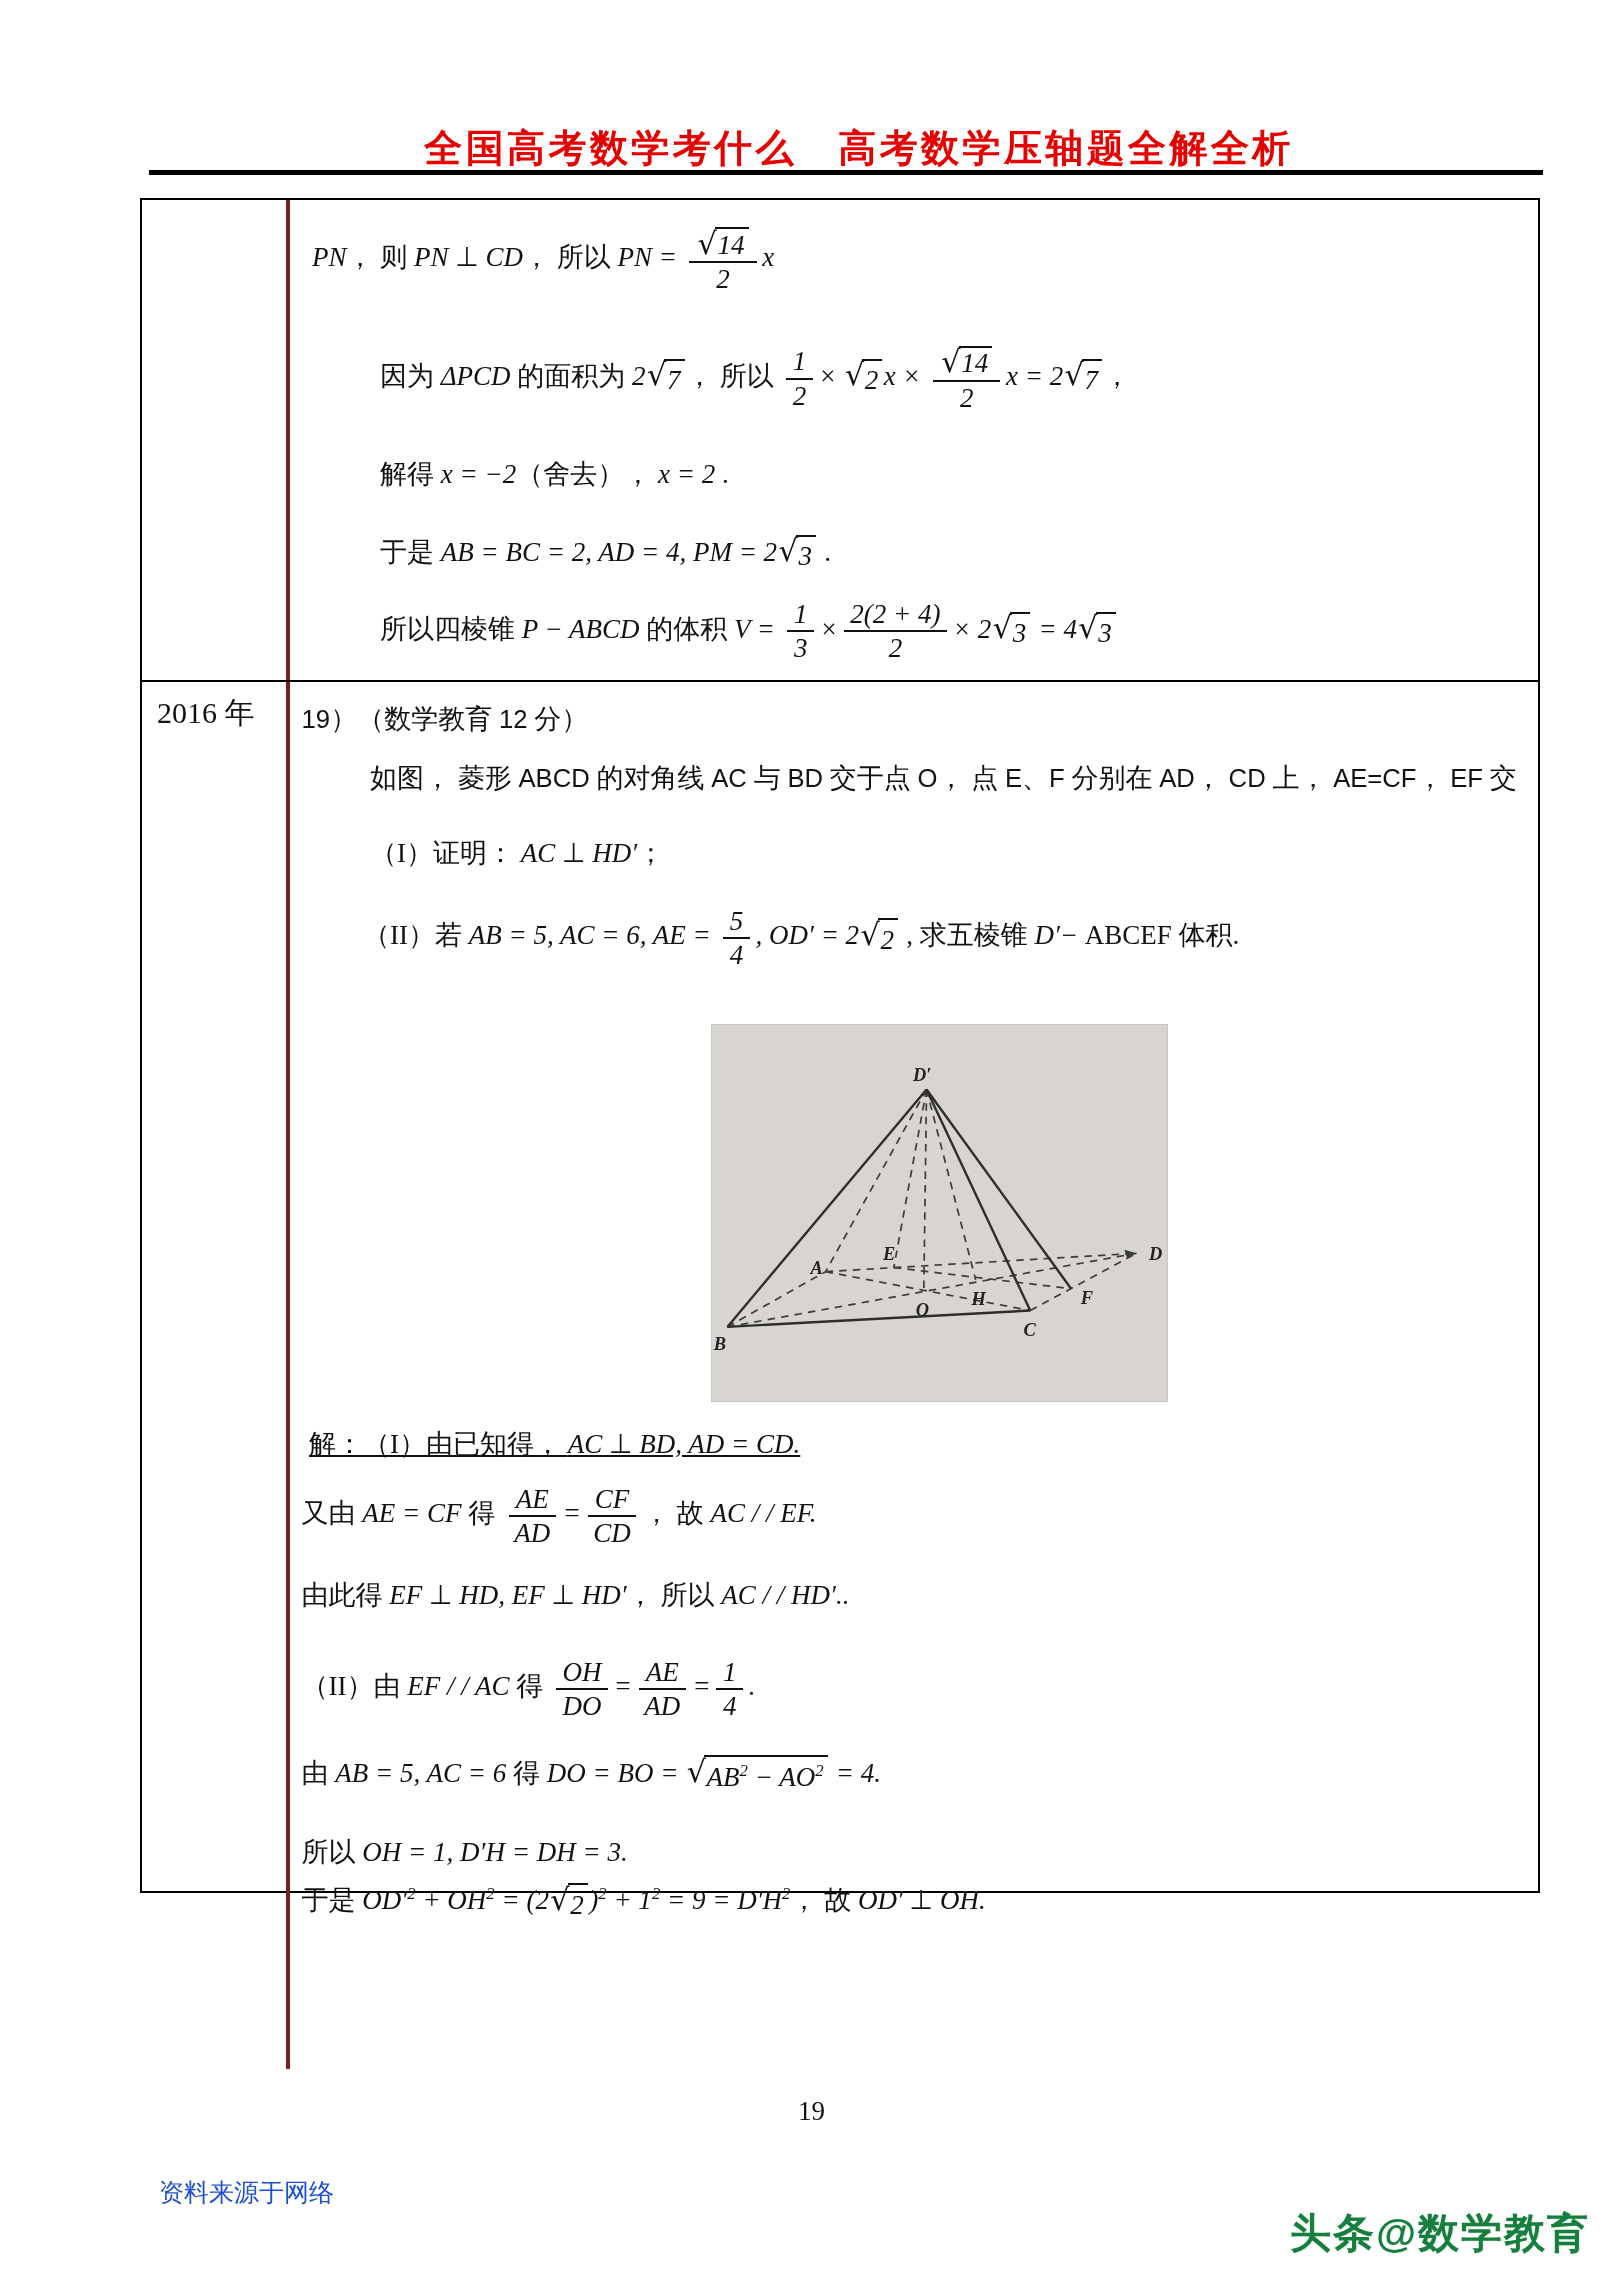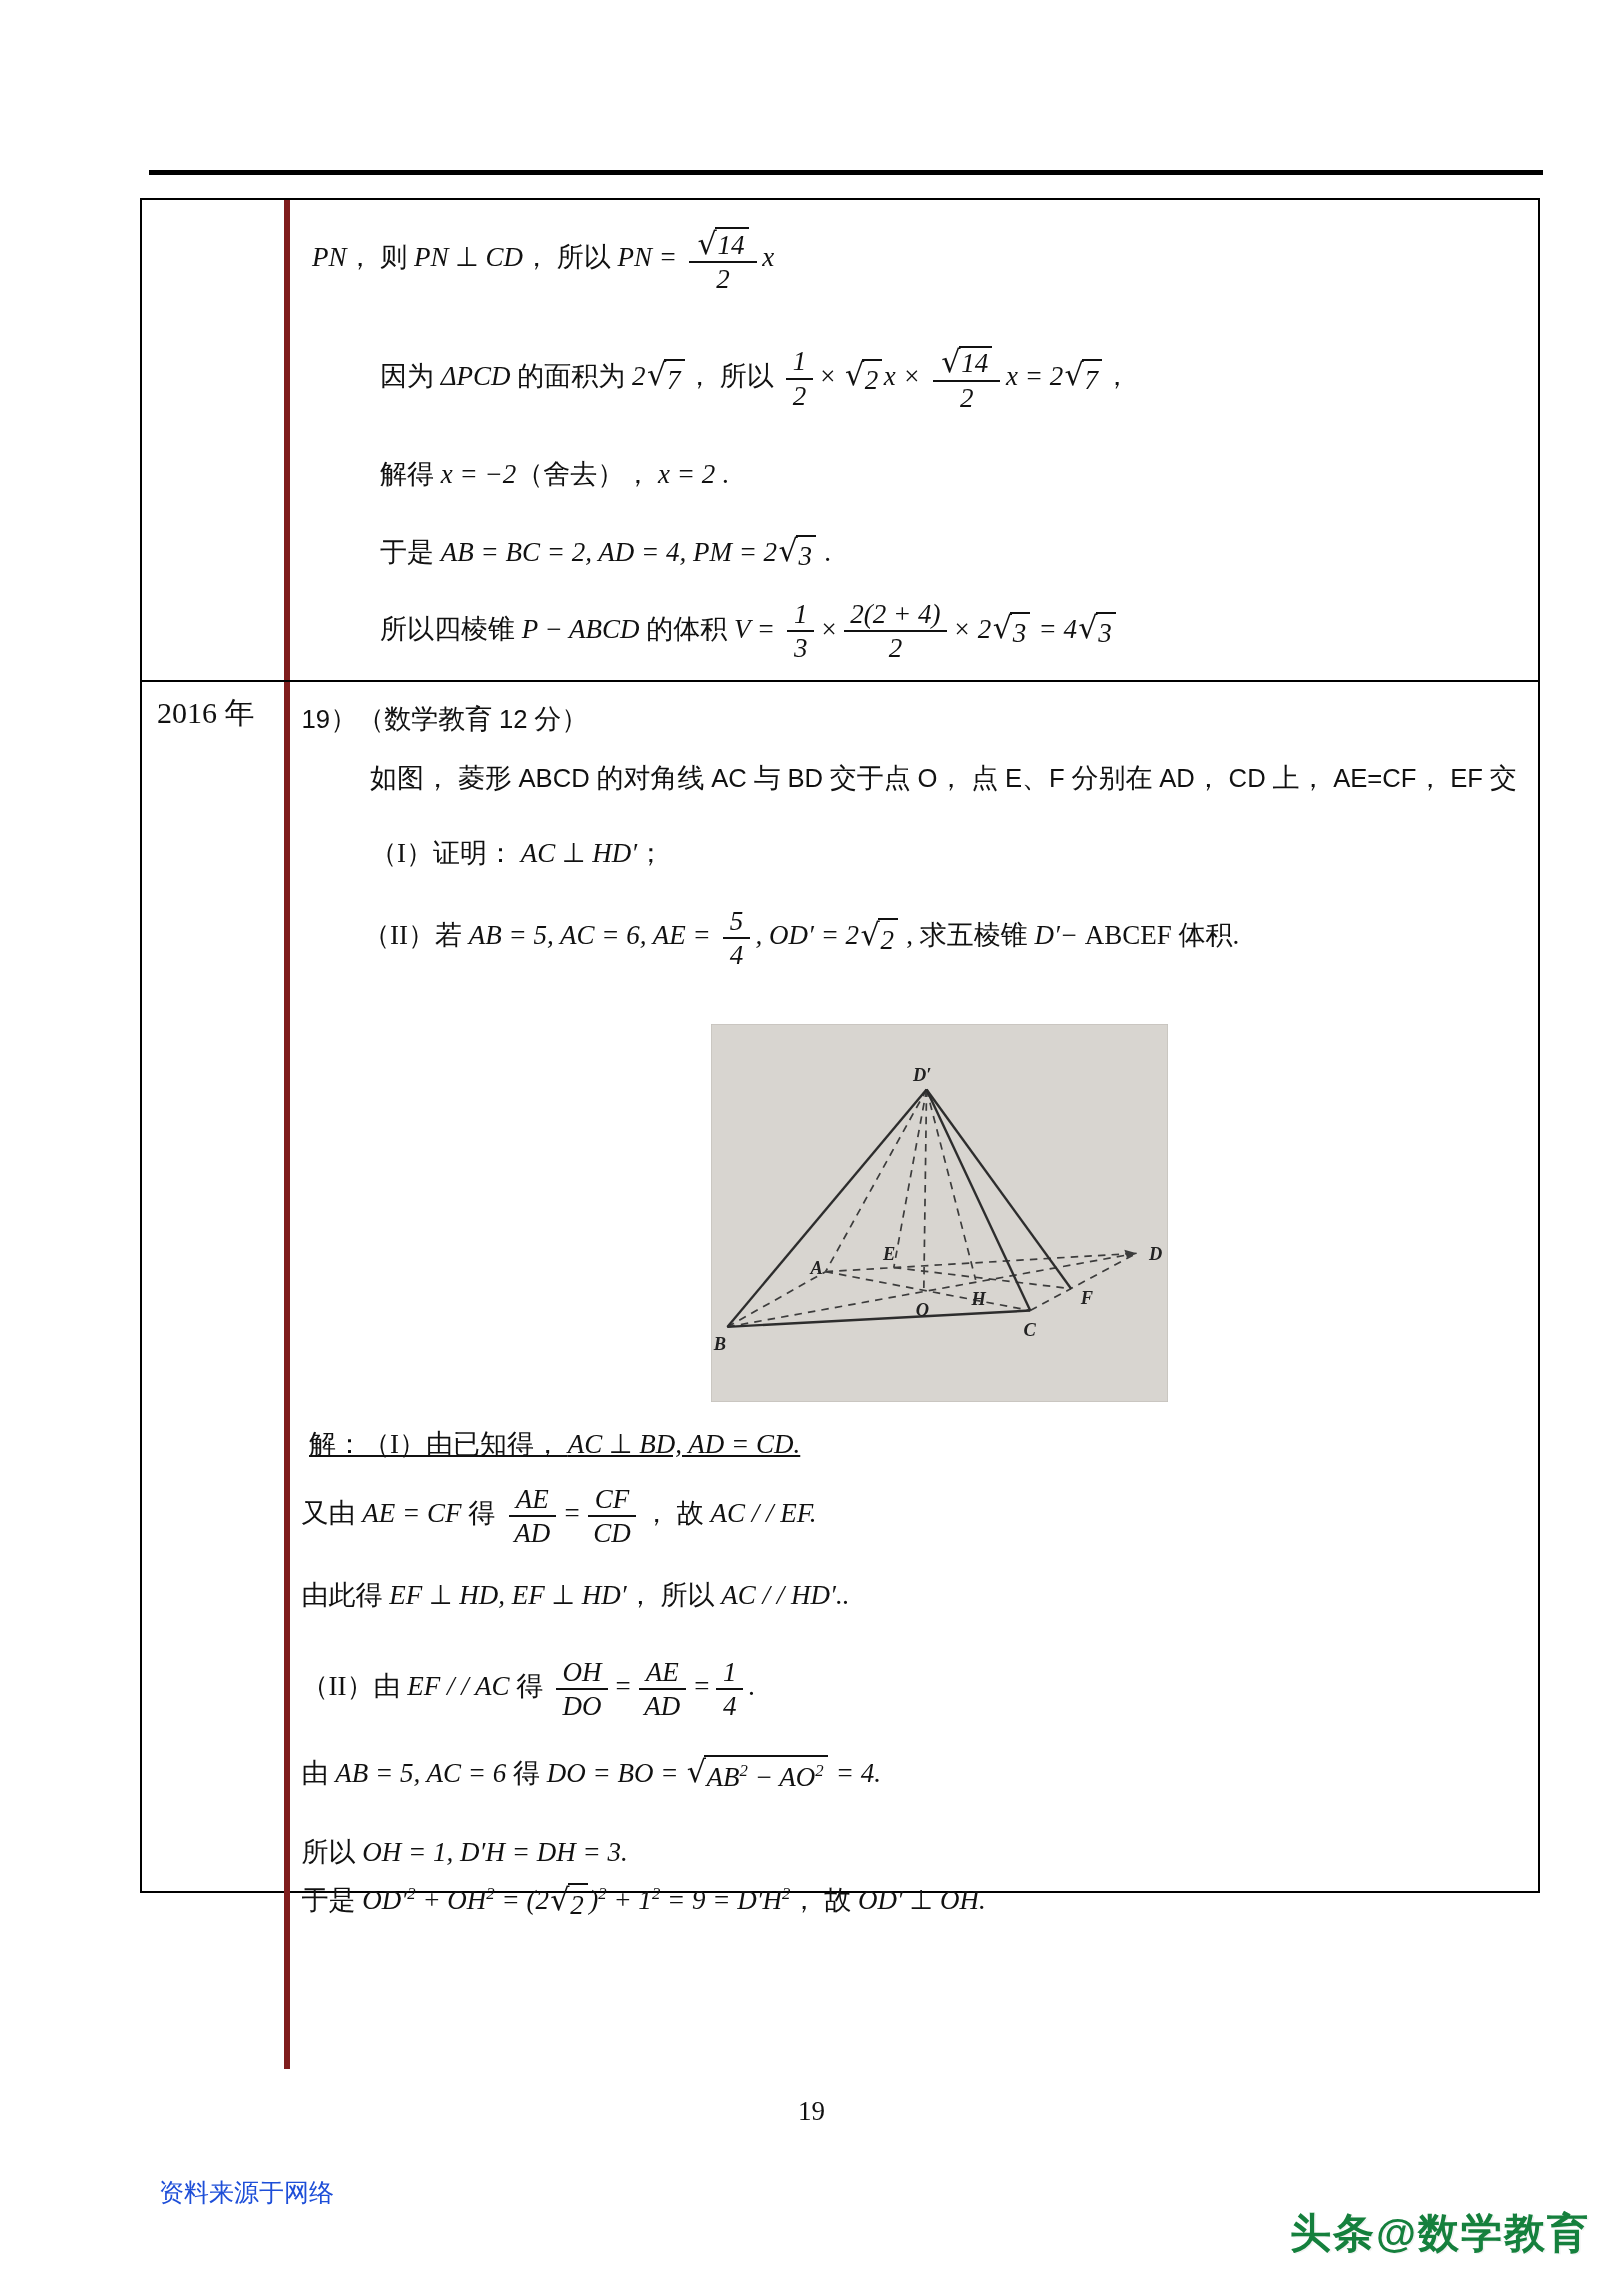--- a/index.html
+++ b/index.html
@@ -7,21 +7,21 @@
         font-family:"Liberation Serif","DejaVu Serif",serif;color:#111;}
   .title{position:absolute;top:123px;left:0;width:100%;text-align:center;
          font-size:38px;font-weight:bold;letter-spacing:3.4px;padding-left:0;}
   .title-inner{display:inline-block;margin-left:95px;}
   .hrule{position:absolute;top:170px;left:149px;width:1394px;height:4.8px;background:#000;}
   .gtable{position:absolute;top:198px;left:140px;width:1400px;height:1695px;
           border:2px solid #000;box-sizing:border-box;}
   .trow{display:flex;box-sizing:border-box;}
   .row1{height:482px;border-bottom:2px solid #000;}
   .row2{height:1387px;}
-  .cell-year{width:148px;flex:none;border-right:6px solid #7f1d1d;box-sizing:border-box;
+  .cell-year{width:148px;flex:none;border-right:4px solid #7f1d1d;box-sizing:border-box;
              font-size:30px;padding:11px 0 0 15px;}
   .cell-main{flex:1;overflow:hidden;box-sizing:border-box;}
   .line{white-space:pre;font-size:27px;line-height:1.35;}
   .c{font-family:"Liberation Serif","DejaVu Serif",serif;font-style:normal;}
   .m{font-family:"Liberation Serif","DejaVu Sans",serif;font-style:italic;}
   .a{font-family:"Liberation Sans","DejaVu Sans",sans-serif;font-size:0.95em;}
   sup.sup{font-size:0.62em;font-family:"Liberation Serif",serif;font-style:italic;}
   .frac{display:inline-flex;flex-direction:column;align-items:center;vertical-align:middle;
         margin:0 5.5px;text-align:center;line-height:1.05;}
   .frac .fn{padding:1.4px 6.8px 2px;border-bottom:2px solid #111;}
@@ -37,20 +37,23 @@
   .watermark{position:absolute;top:2206px;right:33px;font-size:41px;font-weight:900;
              font-family:"Liberation Sans","DejaVu Sans",sans-serif;color:#15803d;
              letter-spacing:2px;text-shadow:1.4px 1.4px 0 #f2f2f2;}
   .fig-label{font-family:"Liberation Serif",serif;font-style:italic;font-weight:bold;}
 </style>
 </head>
 <body>
 
 <div class="page">
 
+  <div class="title" style="color: rgb(230, 0, 0);">
+    <span class="title-inner">全国高考数学考什么　高考数学压轴题全解全析</span>
+  </div>
   <div class="hrule"></div>
 
   <div class="gtable">
     <div class="trow row1">
       <div class="cell-year"></div>
       <div class="cell-main" id="row1-lines">
           <div class="line" style="margin-top: 25px; margin-left: 22px;"><span class="m">PN</span><span class="c">， 则 </span><span class="m">PN ⊥ CD</span><span class="c">， 所以 </span><span class="m">PN = </span><span class="frac"><span class="fn m"><span class="sqrt"><span class="rad">√</span><span class="cnt m"><span class="m">14</span></span></span></span><span class="fd m"><span class="m">2</span></span></span><span class="m">x</span></div>
           <div class="line" style="margin-top: 49px; margin-left: 90px;"><span class="c">因为 </span><span class="m">ΔPCD</span><span class="c"> 的面积为 </span><span class="m">2</span><span class="sqrt"><span class="rad">√</span><span class="cnt m"><span class="m">7</span></span></span><span class="c">， 所以 </span><span class="frac"><span class="fn m"><span class="m">1</span></span><span class="fd m"><span class="m">2</span></span></span><span class="m">× </span><span class="sqrt"><span class="rad">√</span><span class="cnt m"><span class="m">2</span></span></span><span class="m">x × </span><span class="frac"><span class="fn m"><span class="sqrt"><span class="rad">√</span><span class="cnt m"><span class="m">14</span></span></span></span><span class="fd m"><span class="m">2</span></span></span><span class="m">x = 2</span><span class="sqrt"><span class="rad">√</span><span class="cnt m"><span class="m">7</span></span></span><span class="c">，</span></div>
           <div class="line" style="margin-top: 42px; margin-left: 90px;"><span class="c">解得 </span><span class="m">x = −2</span><span class="c">（舍去）， </span><span class="m">x = 2</span><span class="c"> .</span></div>
           <div class="line" style="margin-top: 42px; margin-left: 90px;"><span class="c">于是 </span><span class="m">AB = BC = 2, AD = 4, PM = 2</span><span class="sqrt"><span class="rad">√</span><span class="cnt m"><span class="m">3</span></span></span><span class="c"> .</span></div>

